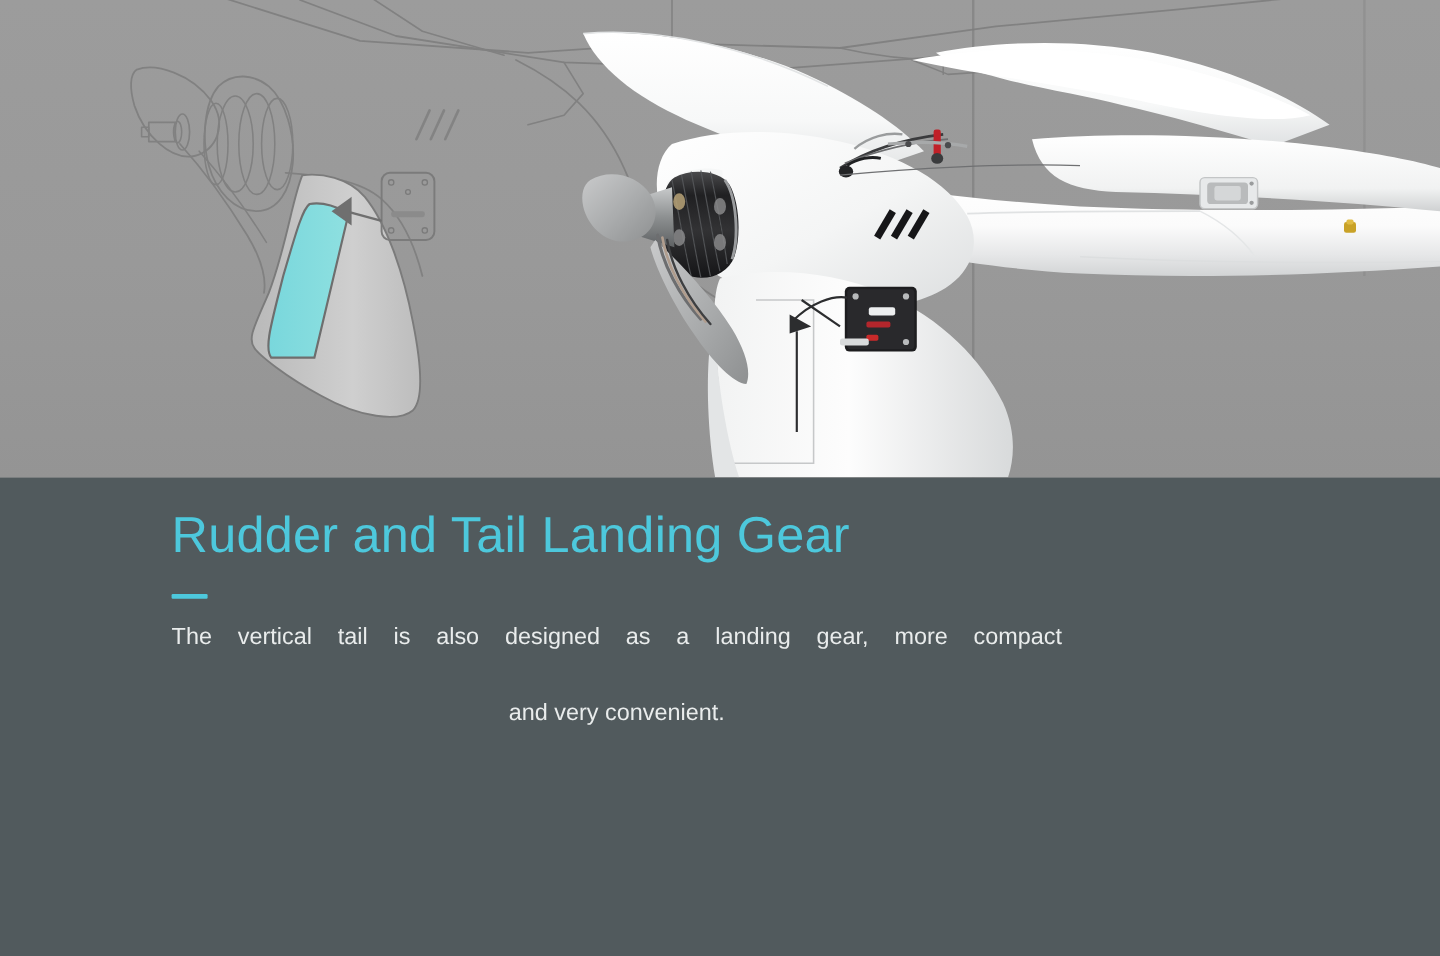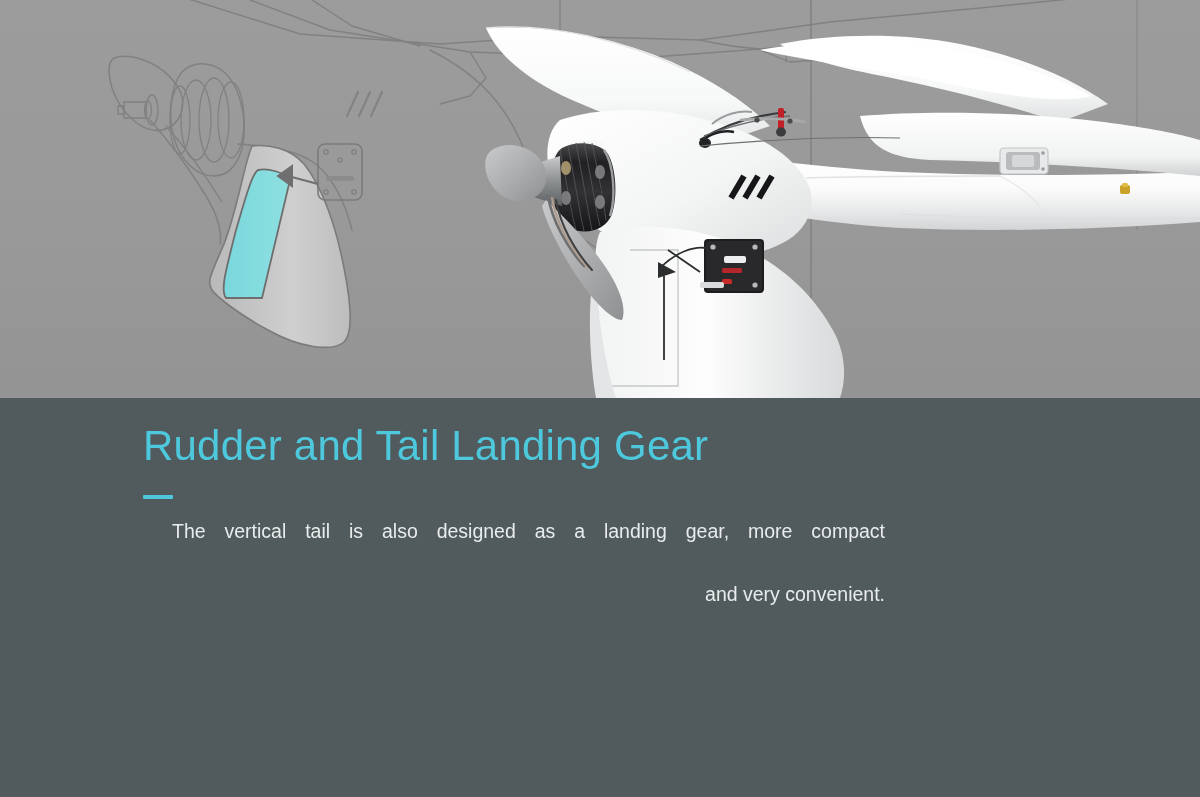--- a/index.html
+++ b/index.html
@@ -98,23 +98,23 @@
     color: #e9ecec;
     font-size: 19.5px;
     font-weight: 400;
     line-height: 1.62;
     margin: 17px 0 0 0;
     width: 742px;
     text-align: justify;
     text-justify: inter-word;
   }
   .body-copy > span { display: block; }
-  .body-copy .l1 { text-align: justify; margin-left: 29px; }
+  .body-copy .l1 { text-align: justify; }
   .body-copy .l1::after { content: ""; display: inline-block; width: 100%; }
-  .body-copy .l2 { text-align: right; }
+  .body-copy .l2 { text-align: center; }
 </style>
 </head>
 <body>
 
 <div class="page">
 
   <div class="hero">
     <div class="hero-bg"></div>
     <div class="wall-seam"></div>
     <div class="wall-seam-2"></div>

